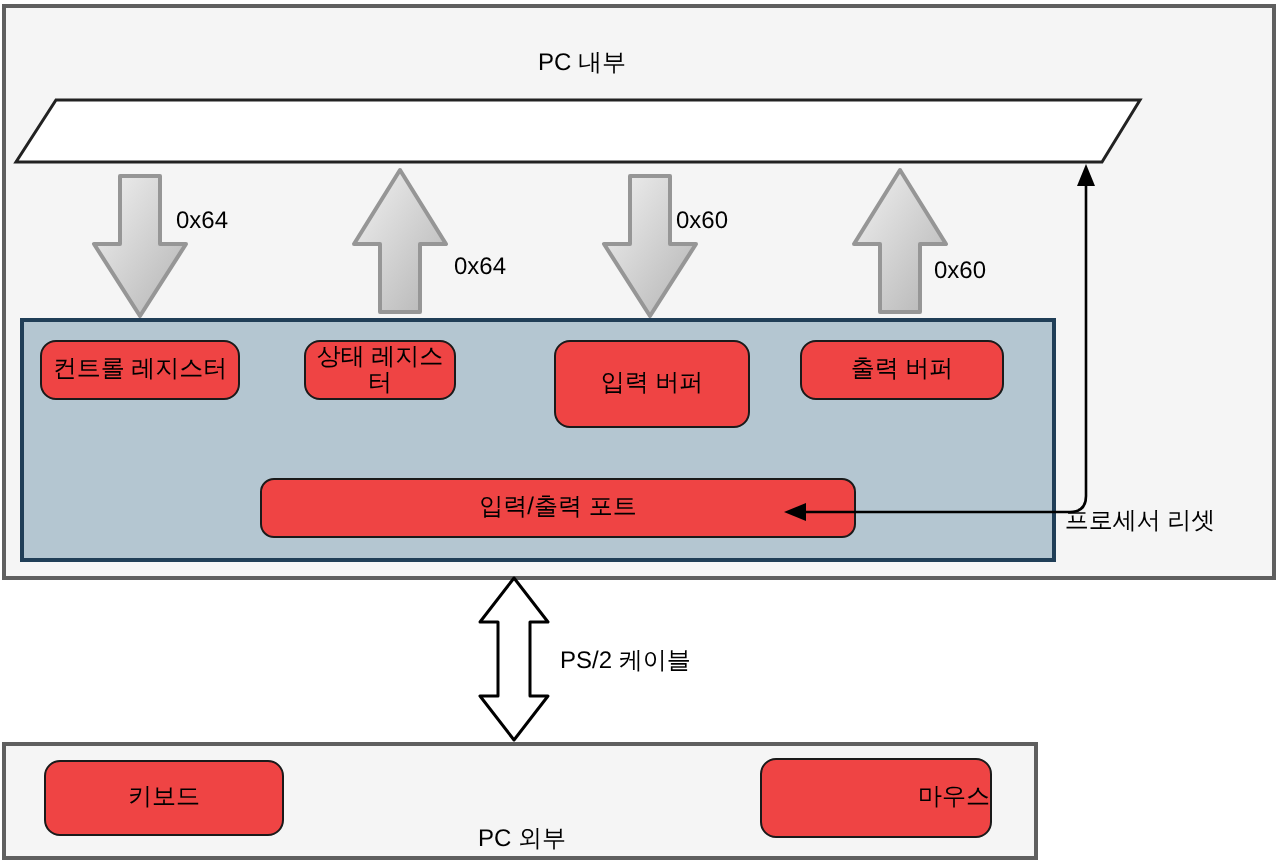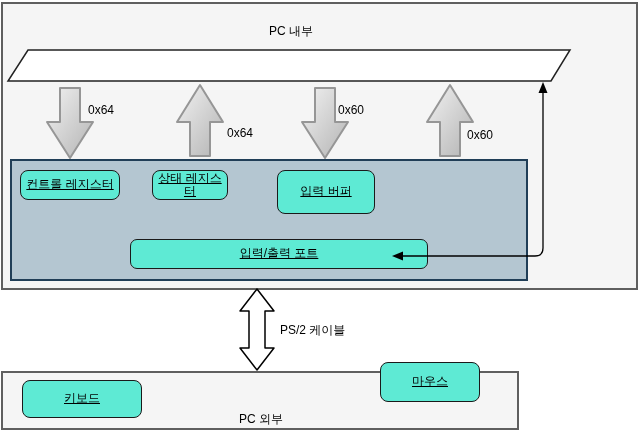--- a/index.html
+++ b/index.html
@@ -16,29 +16,28 @@
   .abs { position: absolute; box-sizing: border-box; }
   .frame {
     background: #f5f5f5;
     border: 2px solid #5f5f5f;
   }
   .controller {
     background: #b4c6d1;
     border: 2px solid #203e57;
   }
   .node {
-    background: #5eead4;
+    background: #ef4444;
     border: 1.5px solid #1a1a1a;
     border-radius: 8px;
     display: flex;
     align-items: center;
     justify-content: center;
     text-align: center;
     line-height: 1.1;
-    text-decoration: underline;
   }
   .label {
     position: absolute;
     white-space: nowrap;
     line-height: 15px;
   }
   .label.center { text-align: center; white-space: normal; }
   svg.overlay {
     position: absolute;
     left: 0; top: 0;
@@ -58,29 +57,32 @@
 
   <div class="abs node" style="left:20px; top:170px; width:100px; height:30px;">
     <span>컨트롤 레지스터</span>
   </div>
   <div class="abs node" style="left:152px; top:170px; width:76px; height:30px;">
     <span>상태 레지스터</span>
   </div>
   <div class="abs node" style="left:277px; top:170px; width:98px; height:44px;">
     <span>입력 버퍼</span>
   </div>
+  <div class="abs node" style="left:400px; top:170px; width:102px; height:30px;">
+    <span>출력 버퍼</span>
+  </div>
 
   <div class="abs node" style="left:130px; top:239px; width:298px; height:30px; border-radius:7px;">
     <span>입력/출력 포트</span>
   </div>
 
   <div class="abs node" style="left:22px; top:380px; width:120px; height:38px;">
     <span>키보드</span>
   </div>
-  <div class="abs node" style="left:380px; top:362px; width:100px; height:40px;">
+  <div class="abs node" style="left:380px; top:379px; width:116px; height:40px;justify-content:flex-end;">
     <span>마우스</span>
   </div>
 
   <svg class="overlay" width="641" height="431" viewBox="0 0 641 431">
     <defs>
       <linearGradient id="gArrow" x1="0" y1="0" x2="1" y2="1">
         <stop offset="0" stop-color="#f2f2f2"></stop>
         <stop offset="1" stop-color="#b3b3b3"></stop>
       </linearGradient>
     </defs>
@@ -105,19 +107,20 @@
   <div class="label center" style="left:251px; top:24px; width:80px;">PC 내부</div>
 
 
   <div class="label" style="left:88px; top:103px;">0x64</div>
   <div class="label" style="left:227px; top:126px;">0x64</div>
   <div class="label" style="left:338px; top:103px;">0x60</div>
   <div class="label" style="left:467px; top:128px;">0x60</div>
 
 
   <div class="label center" style="left:527px; top:253px; width:86px;">
+    <span style="display:block;">프로세서 리셋</span>
   </div>
 
   <div class="label" style="left:280px; top:323px;">PS/2 케이블</div>
 
   <div class="label center" style="left:221px; top:412px; width:80px;">PC 외부</div>
 
 </div>
 
 </body></html>

